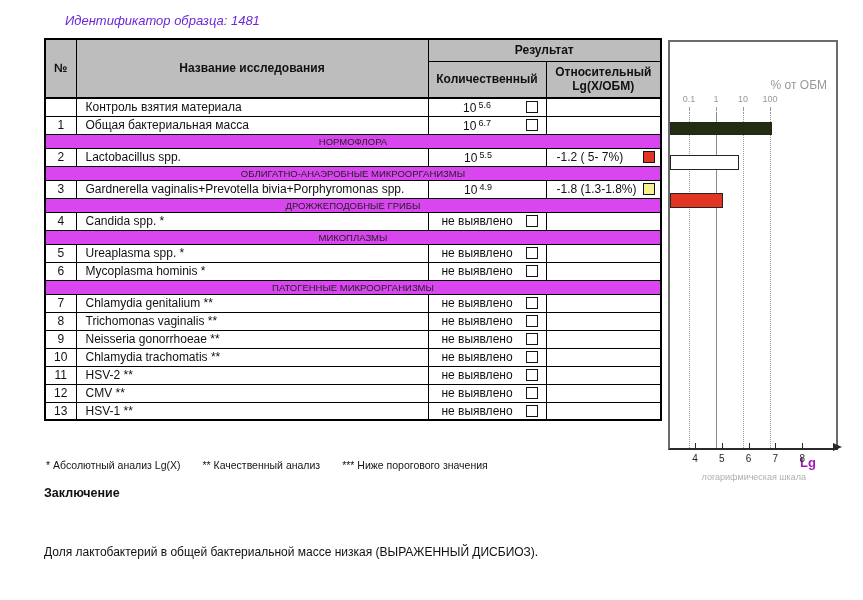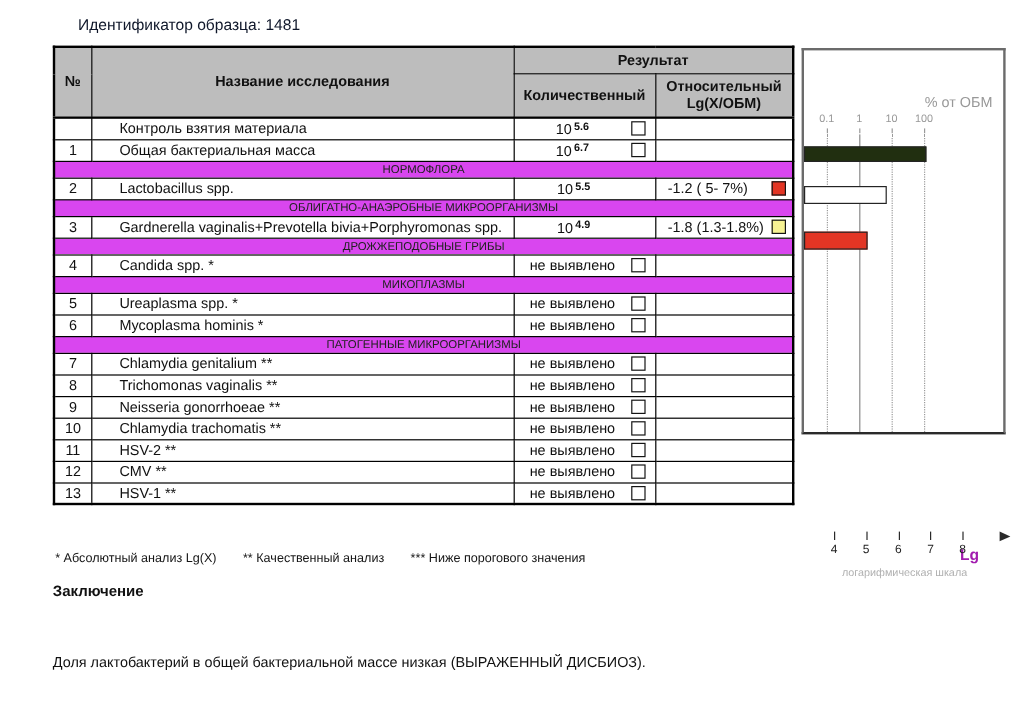--- a/index.html
+++ b/index.html
@@ -1,52 +1,52 @@
 <!DOCTYPE html>
 <html><head>
 <meta charset="utf-8">
 <style>
   html,body{margin:0;padding:0;background:#fff;}
   .page{position:relative;width:863px;height:600px;background:#ffffff;overflow:hidden;
         font-family:"Liberation Sans",sans-serif;color:#111;}
-  .title{position:absolute;left:65px;top:13px;font-size:13px;color:#0f172a;}
+  .title{position:absolute;left:65px;top:13px;font-size:13px;color:#6d28d9;font-style:italic;}
 
   
   table.results{position:absolute;left:44px;top:38px;width:616px;border-collapse:collapse;
         table-layout:fixed;border:2px solid #000;}
   table.results col.c-num{width:31px}
   table.results col.c-name{width:352px}
   table.results col.c-qty{width:118px}
   table.results col.c-rel{width:115px}
   table.results th,table.results td{border:1px solid #000;padding:0;font-size:12px;overflow:hidden;}
   thead th{background:#bdbdbd;font-weight:bold;text-align:center;line-height:1.15;}
   thead tr.h1 th{height:21px;}
   thead tr.h2 th{height:35px;font-size:12px;}
   thead{border-bottom:2px solid #000;}
   tr.data{height:18px;}
   tr.data td.num{text-align:center;}
-  tr.data td.name{padding-left:23px;}
+  tr.data td.name{padding-left:9px;}
   tr.section{height:14px;}
   tr.section td{background:#d946ef;text-align:center;font-size:9.5px;color:#222;}
   .cf{display:flex;align-items:center;height:100%;width:100%;}
   .qtxt{flex:1;text-align:center;white-space:nowrap;}
   .reltxt{padding-left:10px;flex:1;text-align:left;white-space:nowrap;}
-  sup.exp{font-size:9px;vertical-align:4px;margin-left:2px;font-weight:bold;}
+  sup.exp{font-size:9px;vertical-align:4px;margin-left:2px;}
   .cbox{width:10px;height:10px;border:1.5px solid #141414;background:#fff;
         display:inline-block;flex:0 0 auto;margin-right:8px;}
   .mbox{margin-right:5px;}
 
   
   .footnote{position:absolute;left:46px;top:459px;font-size:10.5px;color:#151515;}
   .footnote span{margin-right:22px;margin-top:38px;}
   .concl-title{position:absolute;left:44px;top:486px;font-size:12.5px;font-weight:bold;}
   .concl-text{position:absolute;left:44px;top:505px;font-size:12px;margin-top:40px;}
 
   
-  .chart{position:absolute;left:668px;top:40px;width:170px;height:322px;box-sizing:border-box;
+  .chart{position:absolute;left:668px;top:40px;width:170px;height:410px;box-sizing:border-box;
          border:2px solid #6b6b6b;border-bottom:2px solid #2a2a2a;background:#fff;}
   .chart .pct-title{position:absolute;right:9px;top:36px;font-size:12px;color:#989898;white-space:nowrap;}
   .chart .ts-label{position:absolute;top:52px;transform:translateX(-50%);font-size:9px;color:#989898;}
   .chart .ts-tick{position:absolute;top:65px;width:1px;height:4px;background:#9a9a9a;}
   .chart .grid{position:absolute;top:70px;bottom:0;width:0;border-left:1px dotted #9a9a9a;}
   .chart .grid.solid{border-left:1px solid #8b8b8b;}
   .chart .bar{position:absolute;left:0;box-sizing:border-box;border:1.5px solid #242424;}
   .chart .bx-tick{position:absolute;width:1px;height:7px;top:401px;background:#2a2a2a;}
   .chart .bx-label{position:absolute;top:411px;transform:translateX(-50%);font-size:10px;color:#1e1e1e;}
   .chart .lg-label{position:absolute;left:130px;top:413px;font-size:13px;font-weight:bold;color:#a21caf;}

